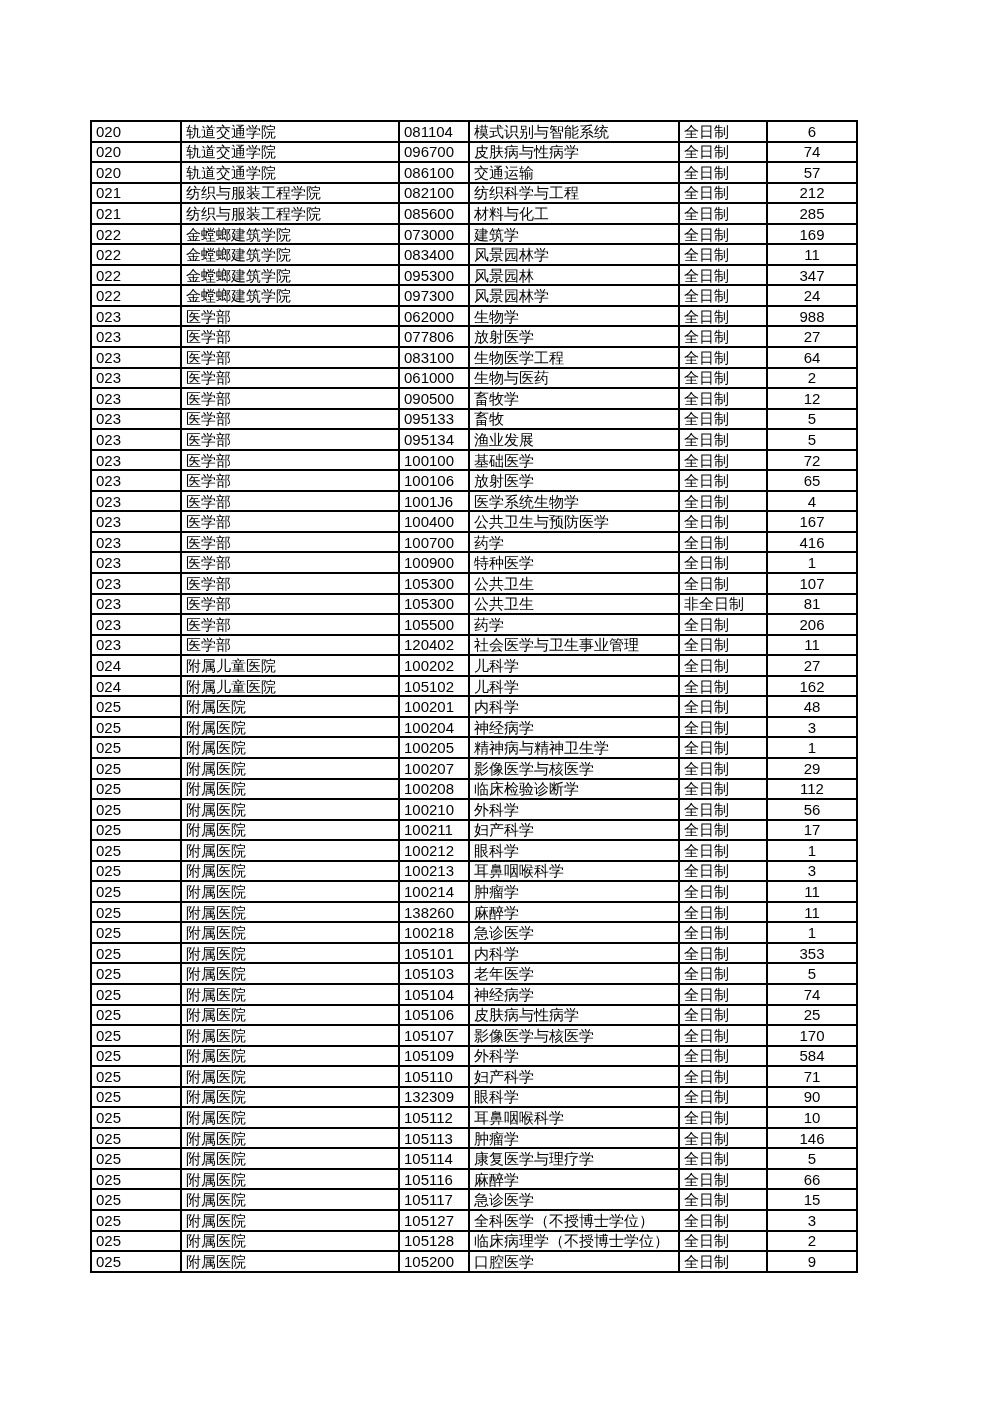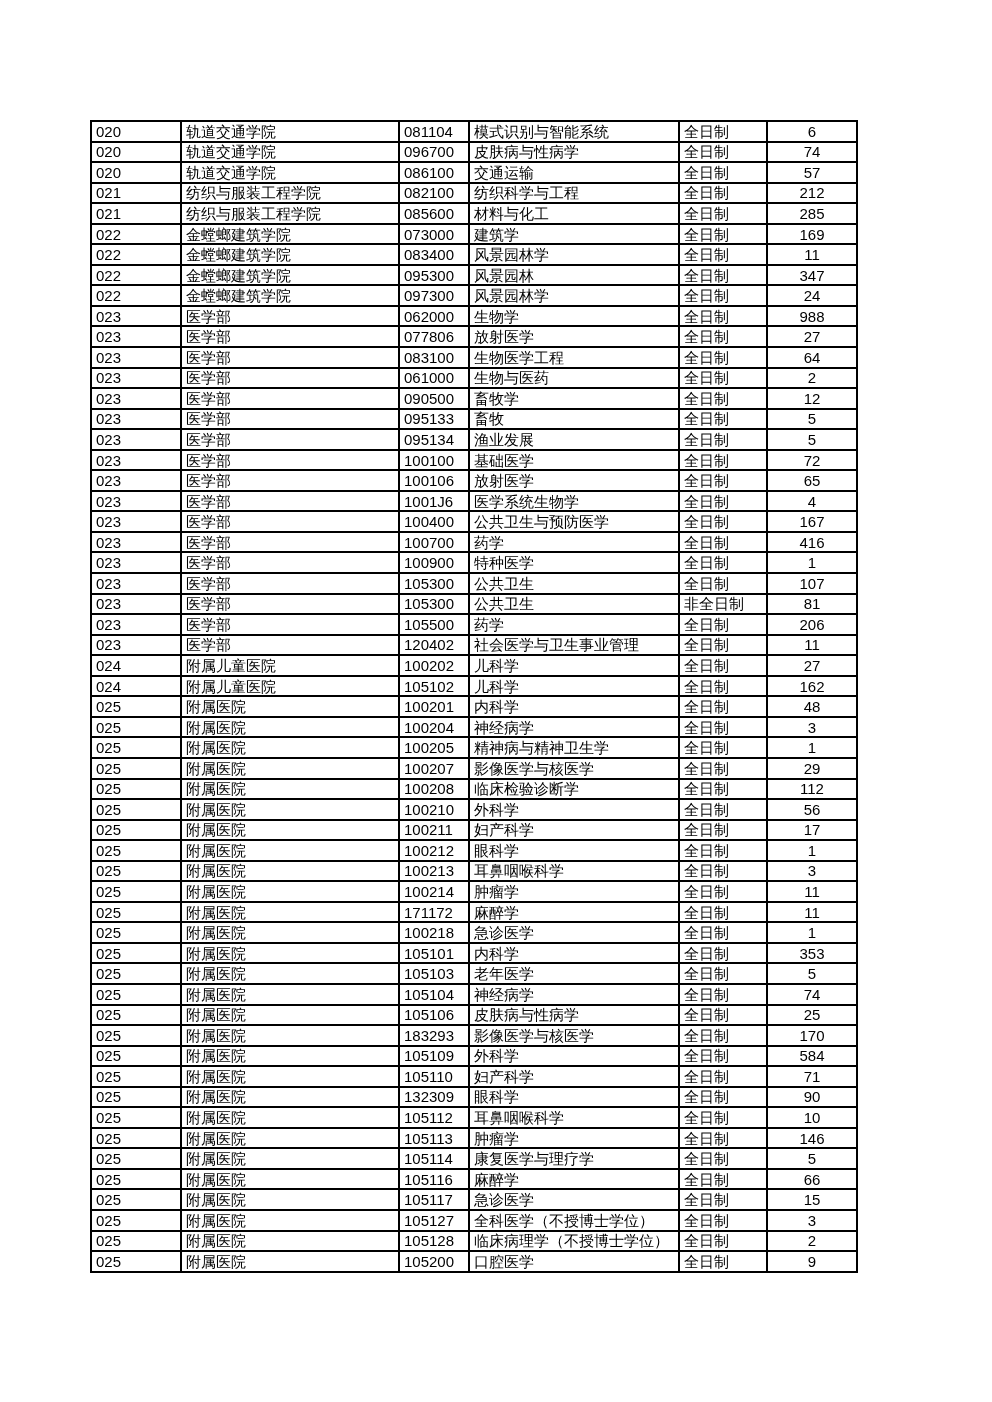--- a/index.html
+++ b/index.html
@@ -398,21 +398,21 @@
     <td>附属医院</td>
     <td>100214</td>
     <td>肿瘤学</td>
     <td>全日制</td>
     <td class="t-center">11</td>
   </tr>
 
   <tr>
     <td>025</td>
     <td>附属医院</td>
-    <td>171172</td>
+    <td>138260</td>
     <td>麻醉学</td>
     <td>全日制</td>
     <td class="t-center">11</td>
   </tr>
 
   <tr>
     <td>025</td>
     <td>附属医院</td>
     <td>100218</td>
     <td>急诊医学</td>
@@ -452,21 +452,21 @@
     <td>附属医院</td>
     <td>105106</td>
     <td>皮肤病与性病学</td>
     <td>全日制</td>
     <td class="t-center">25</td>
   </tr>
 
   <tr>
     <td>025</td>
     <td>附属医院</td>
-    <td>183293</td>
+    <td>105107</td>
     <td>影像医学与核医学</td>
     <td>全日制</td>
     <td class="t-center">170</td>
   </tr>
 
   <tr>
     <td>025</td>
     <td>附属医院</td>
     <td>105109</td>
     <td>外科学</td>

